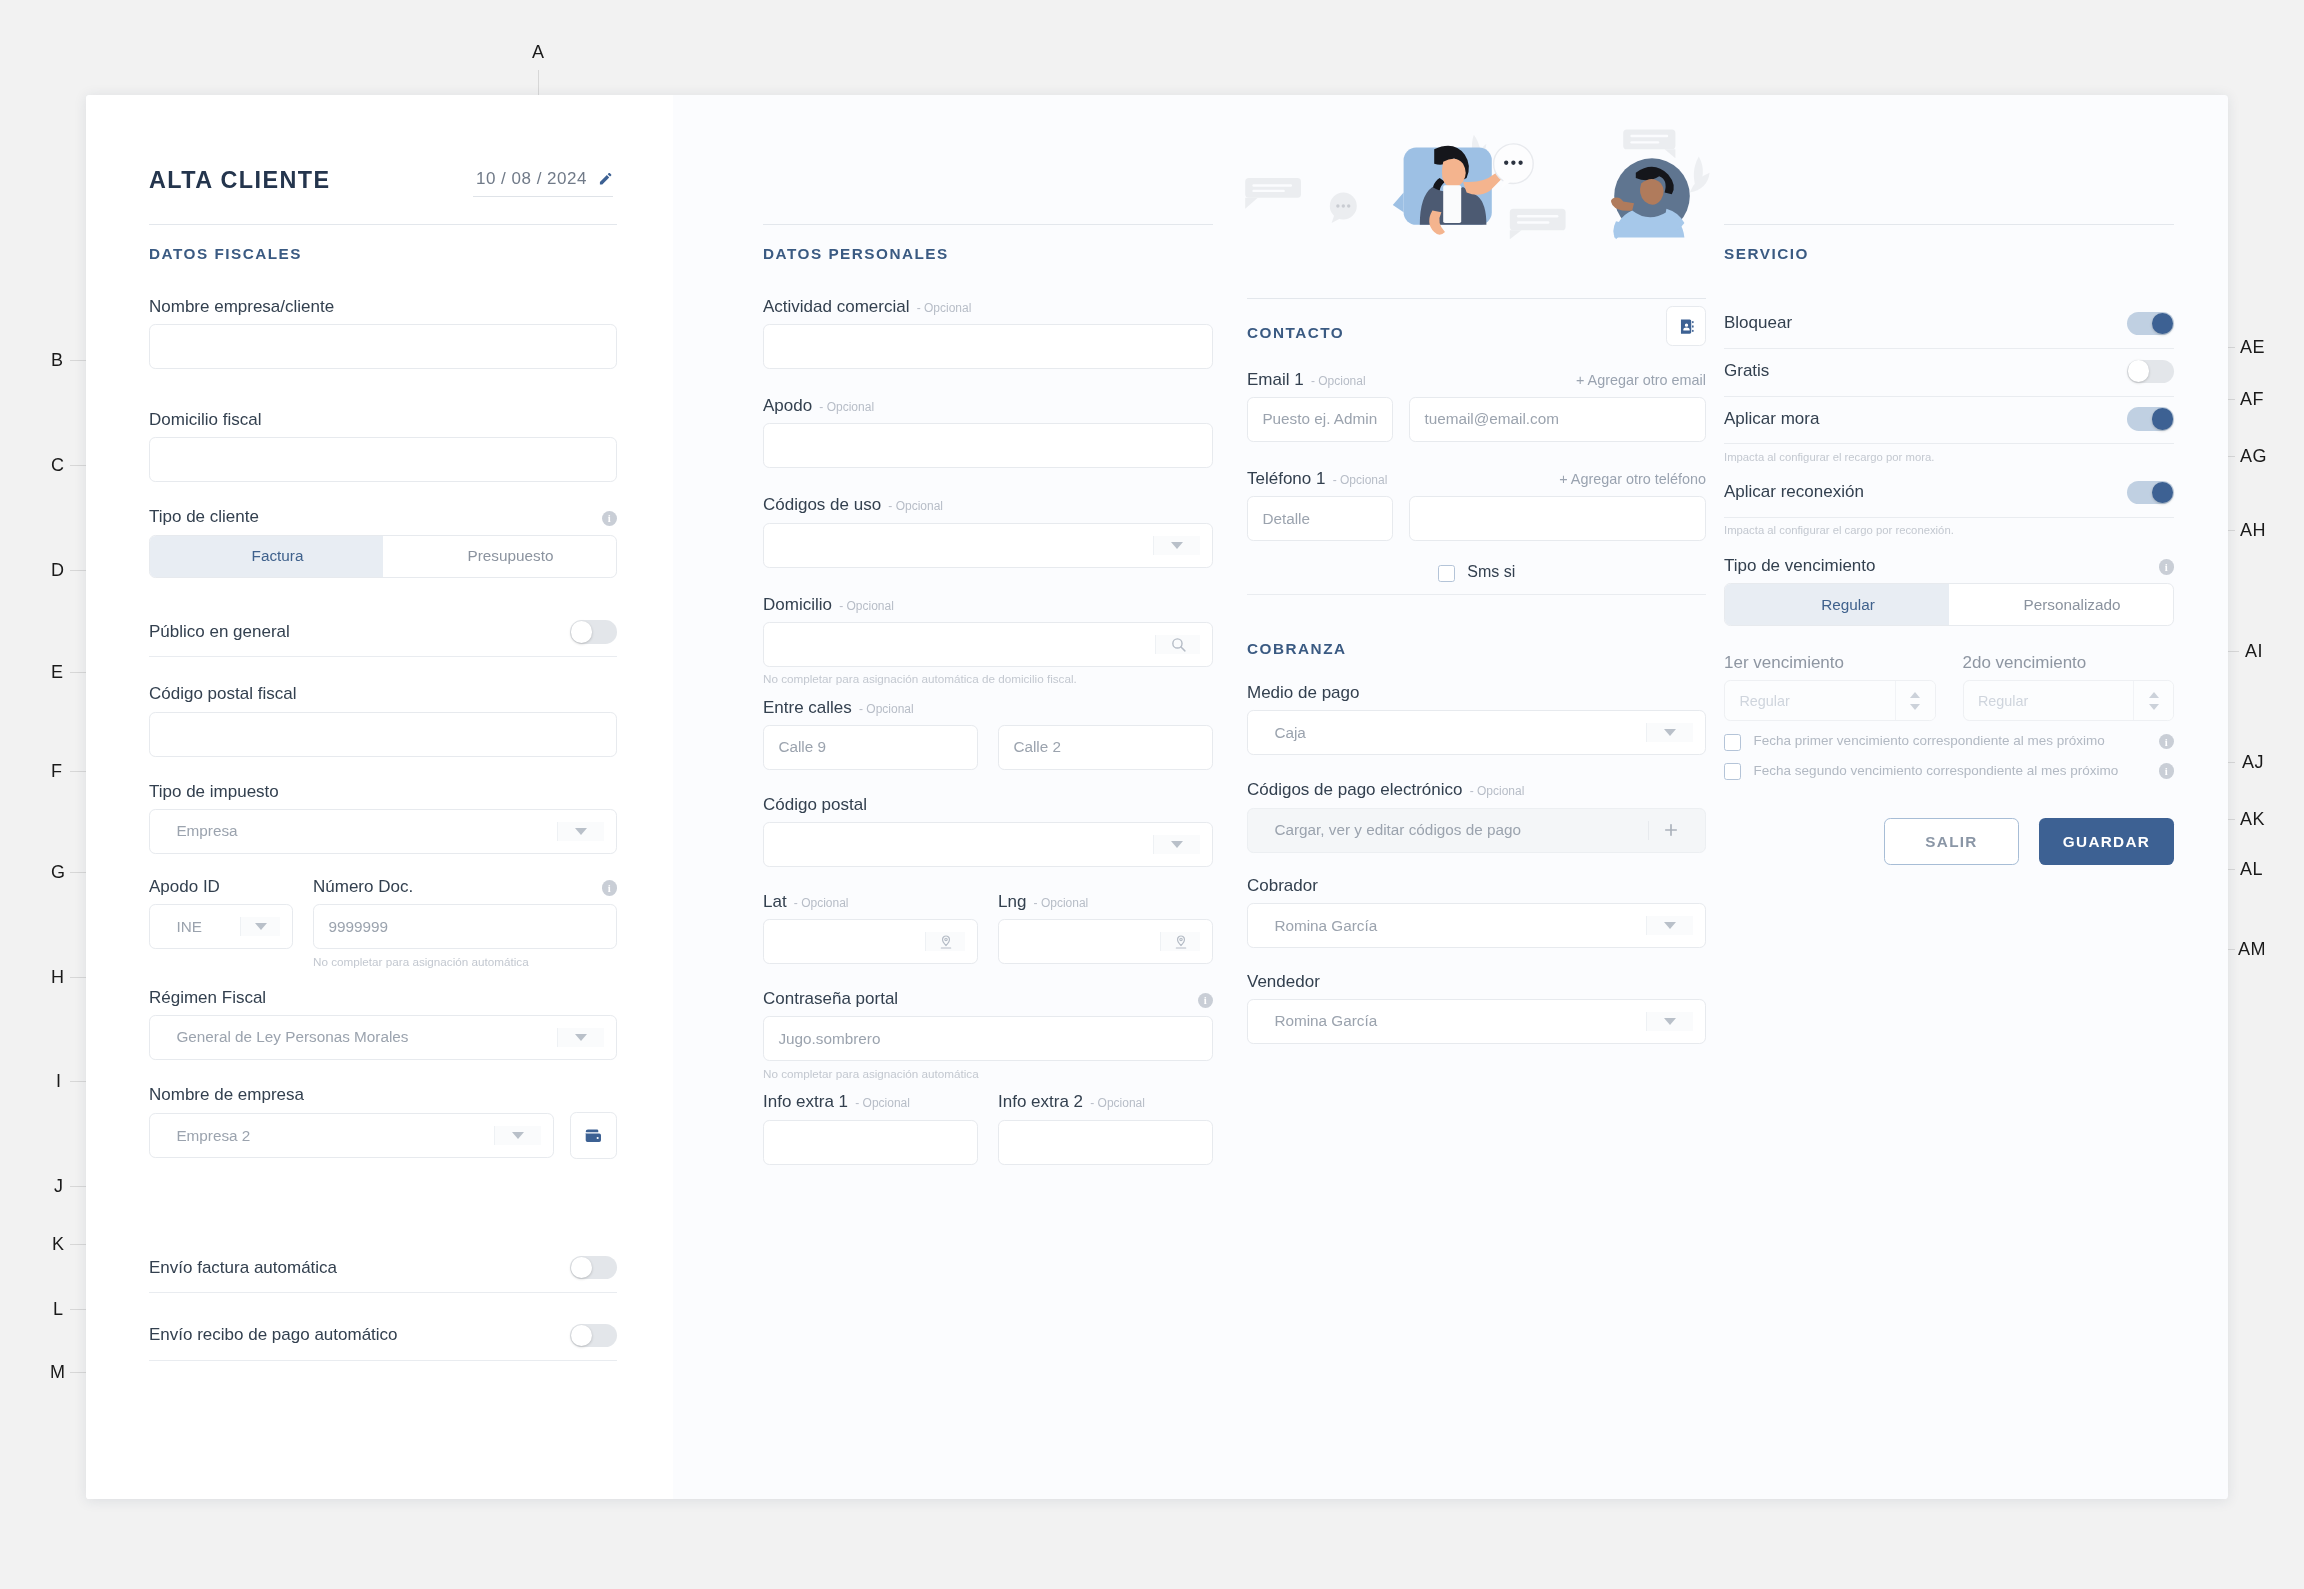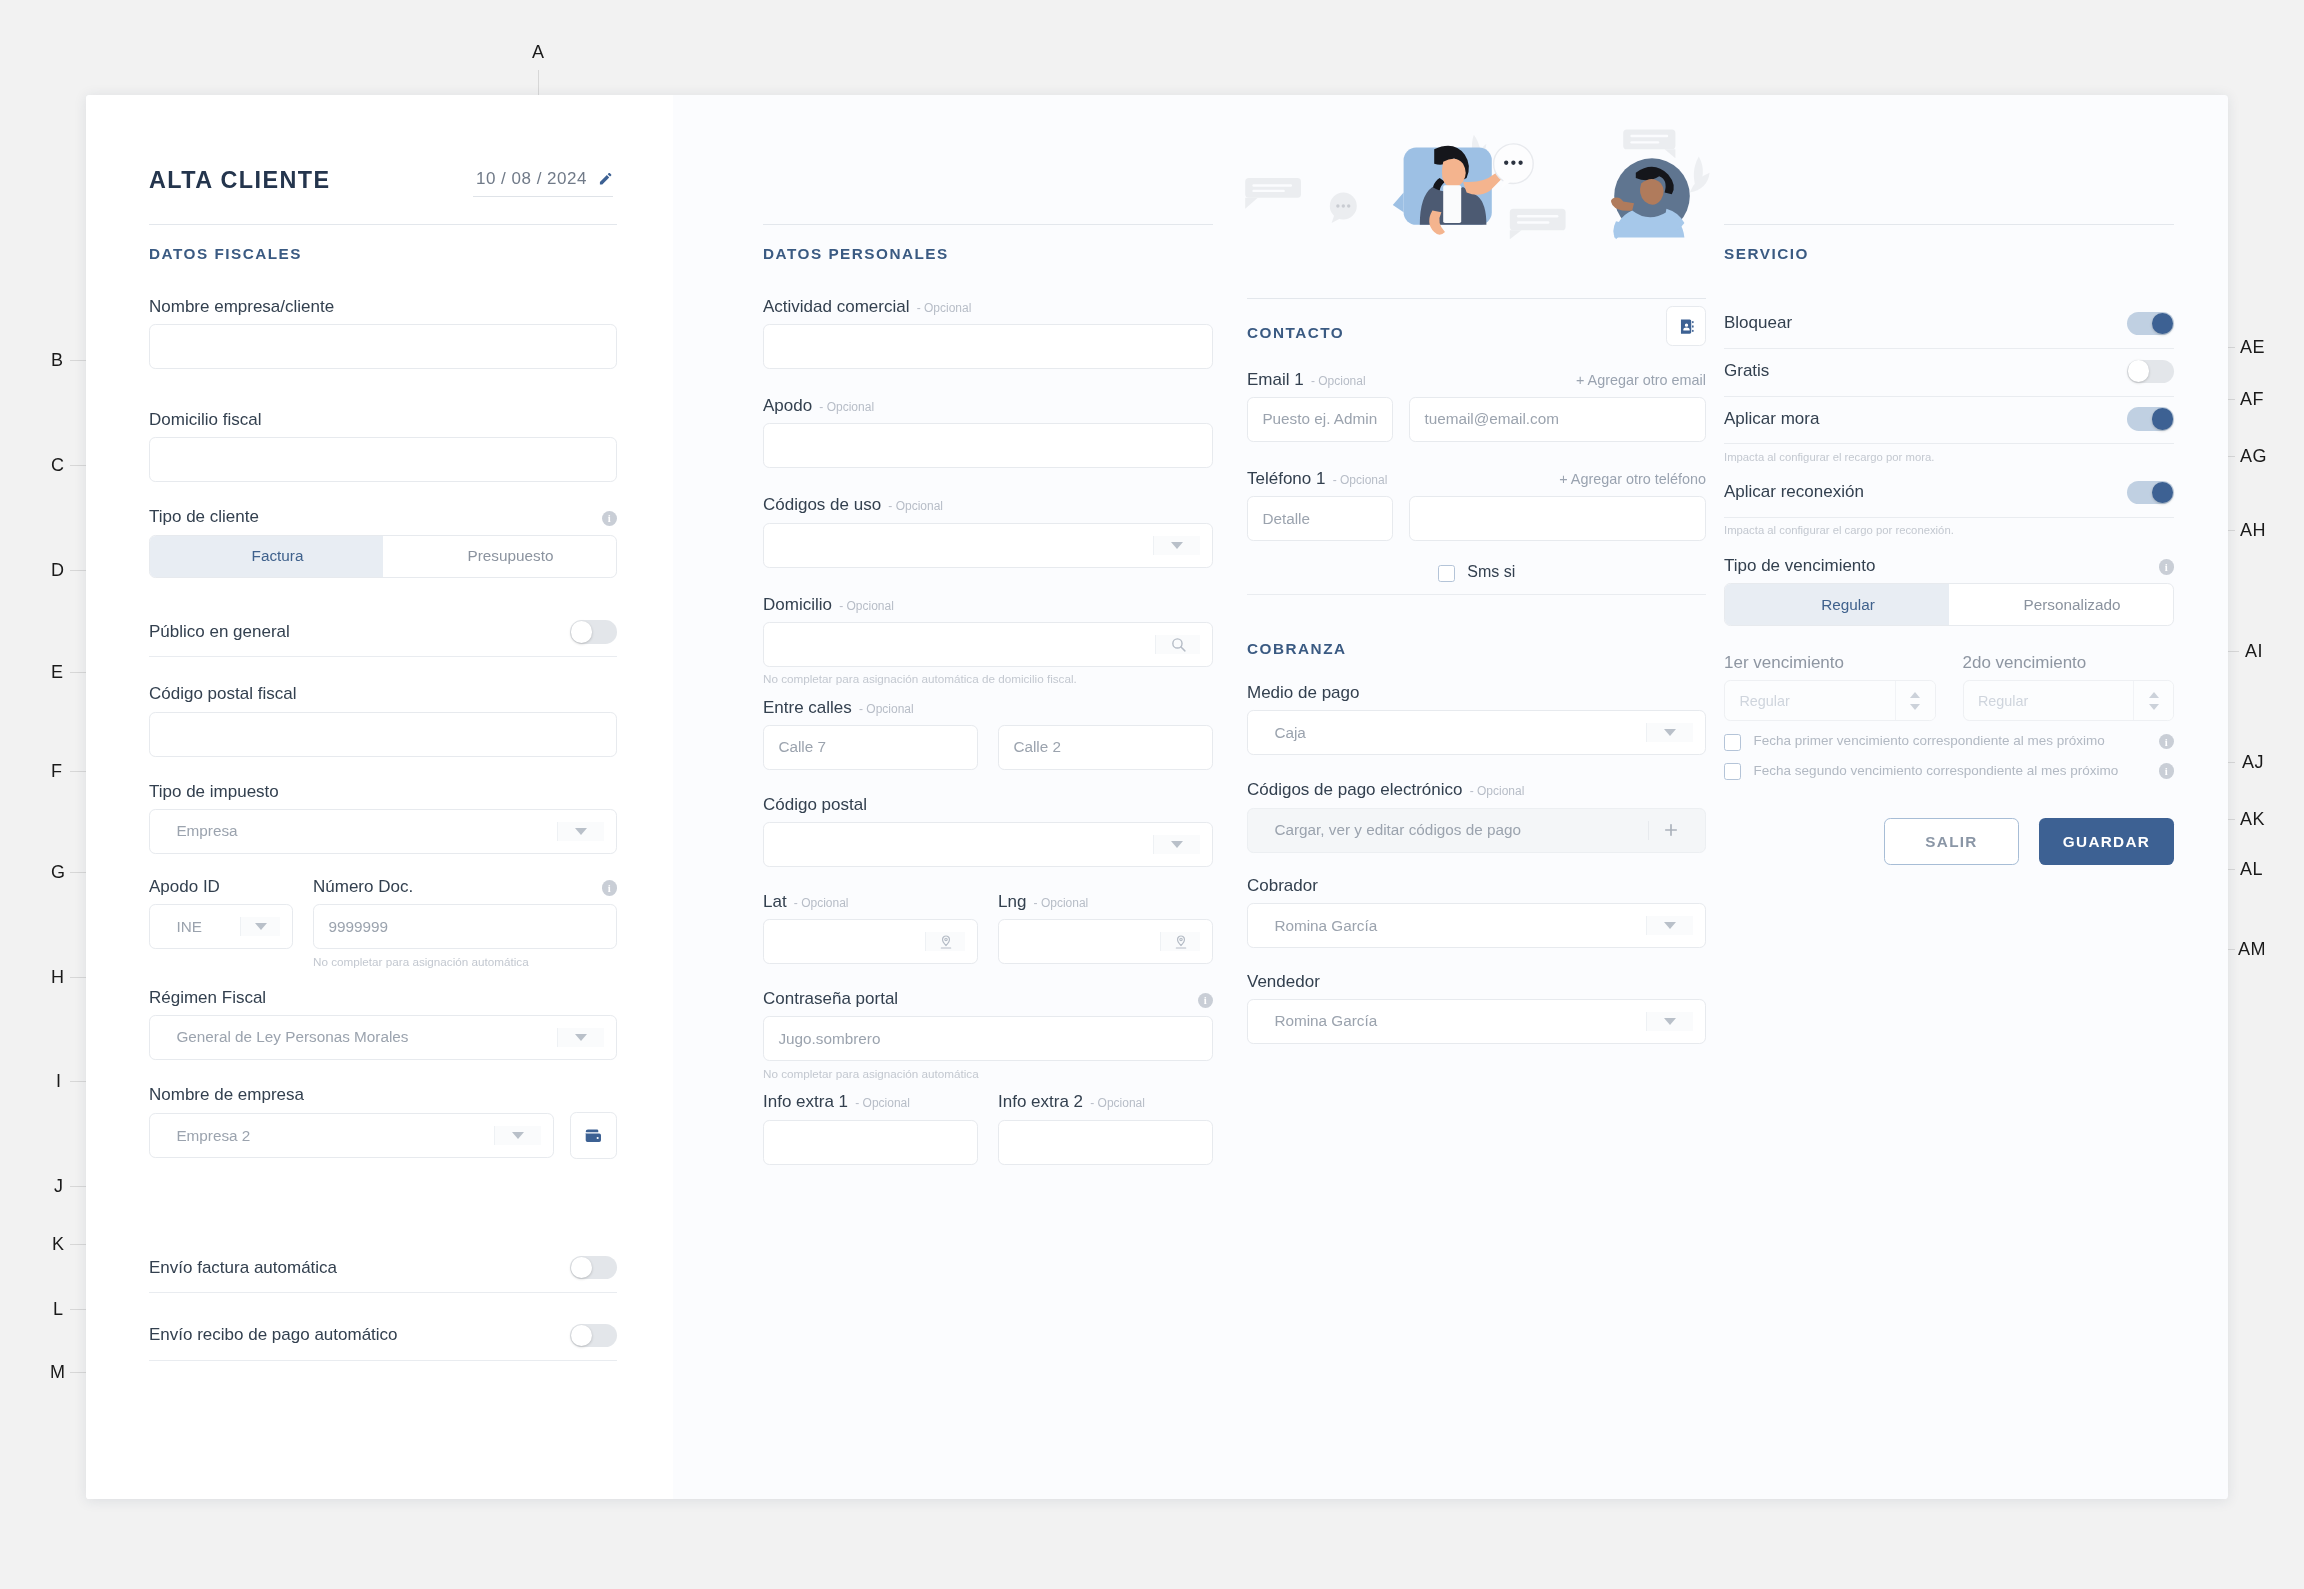--- a/index.html
+++ b/index.html
@@ -458,21 +458,21 @@
         </div>
         <div class="helper">No completar para asignación automática de domicilio fiscal.</div>
       </div>
 
       <div class="field" style="margin-top:12.6px;">
         <div class="lbl">
           <span>Entre calles</span>
           <span class="opt">- Opcional</span>
         </div>
         <div style="display:flex; gap:20px;">
-          <div class="inp" style="flex:1;">Calle 7</div>
+          <div class="inp" style="flex:1;">Calle 9</div>
           <div class="inp" style="flex:1;">Calle 2</div>
         </div>
       </div>
 
       <div class="field" style="margin-top:25px;">
         <div class="lbl">
             <span>Código postal</span>
           </div>
         <div class="inp sel">
           <span class="val"></span>

